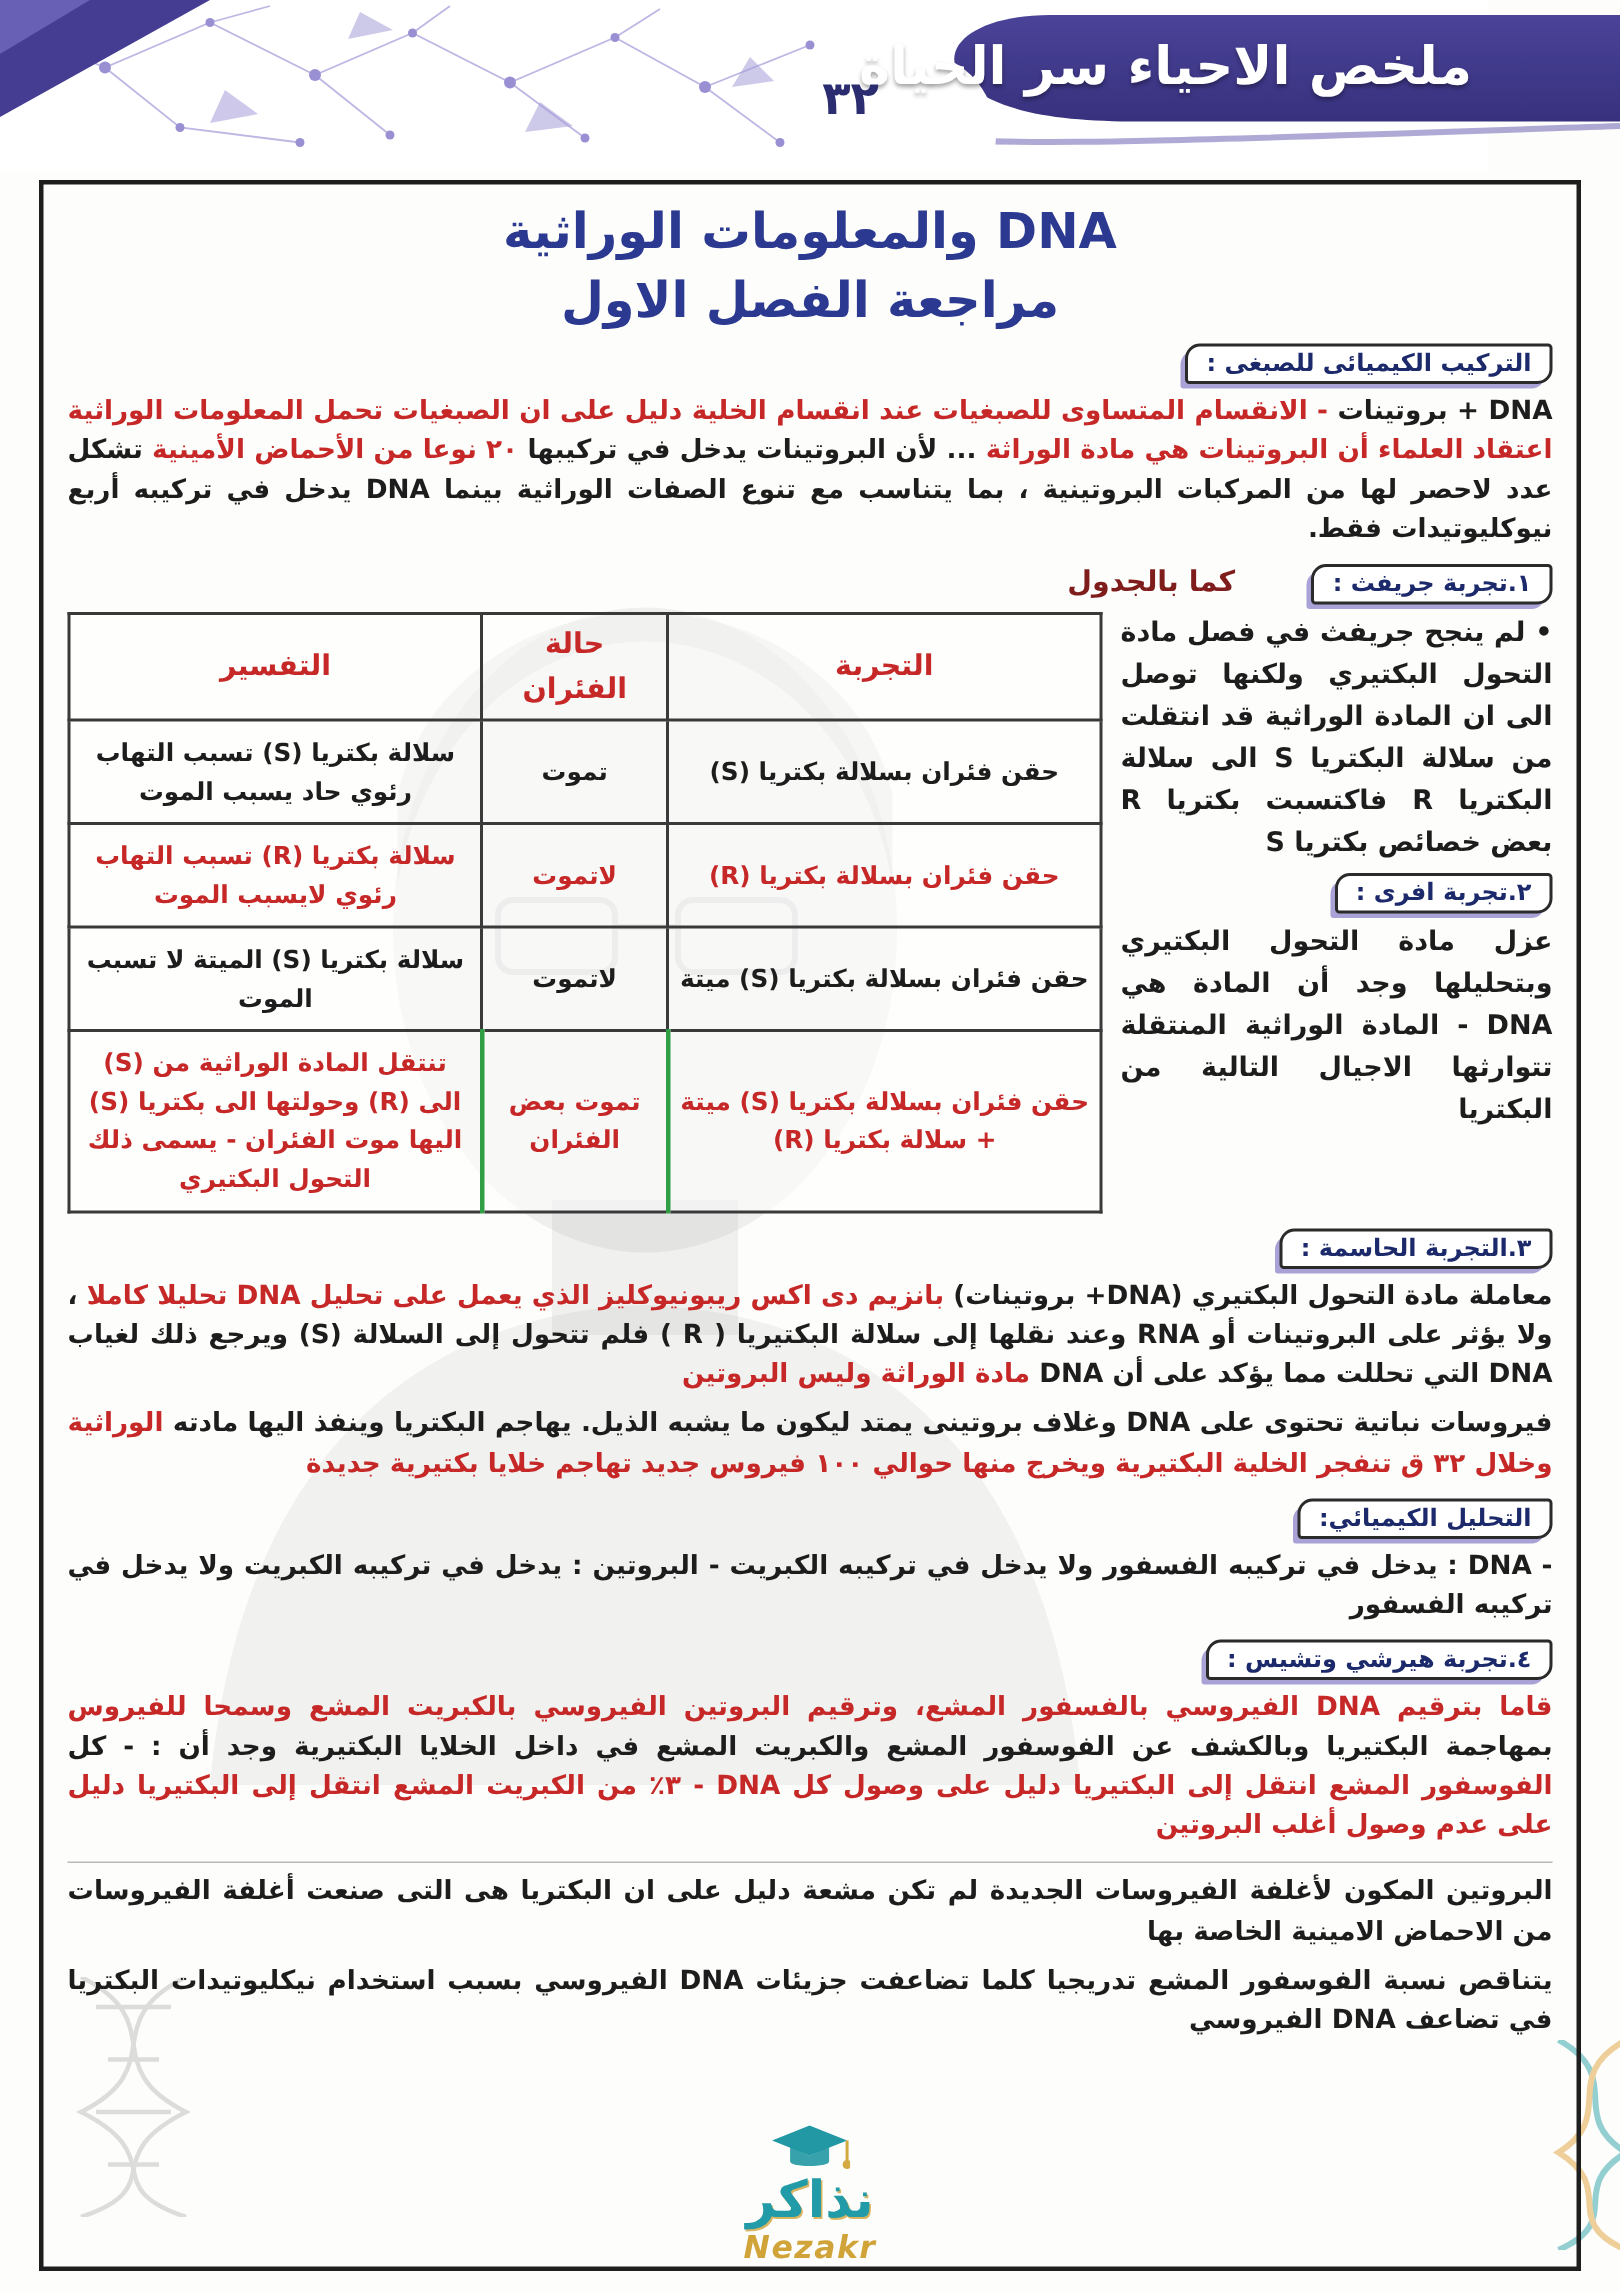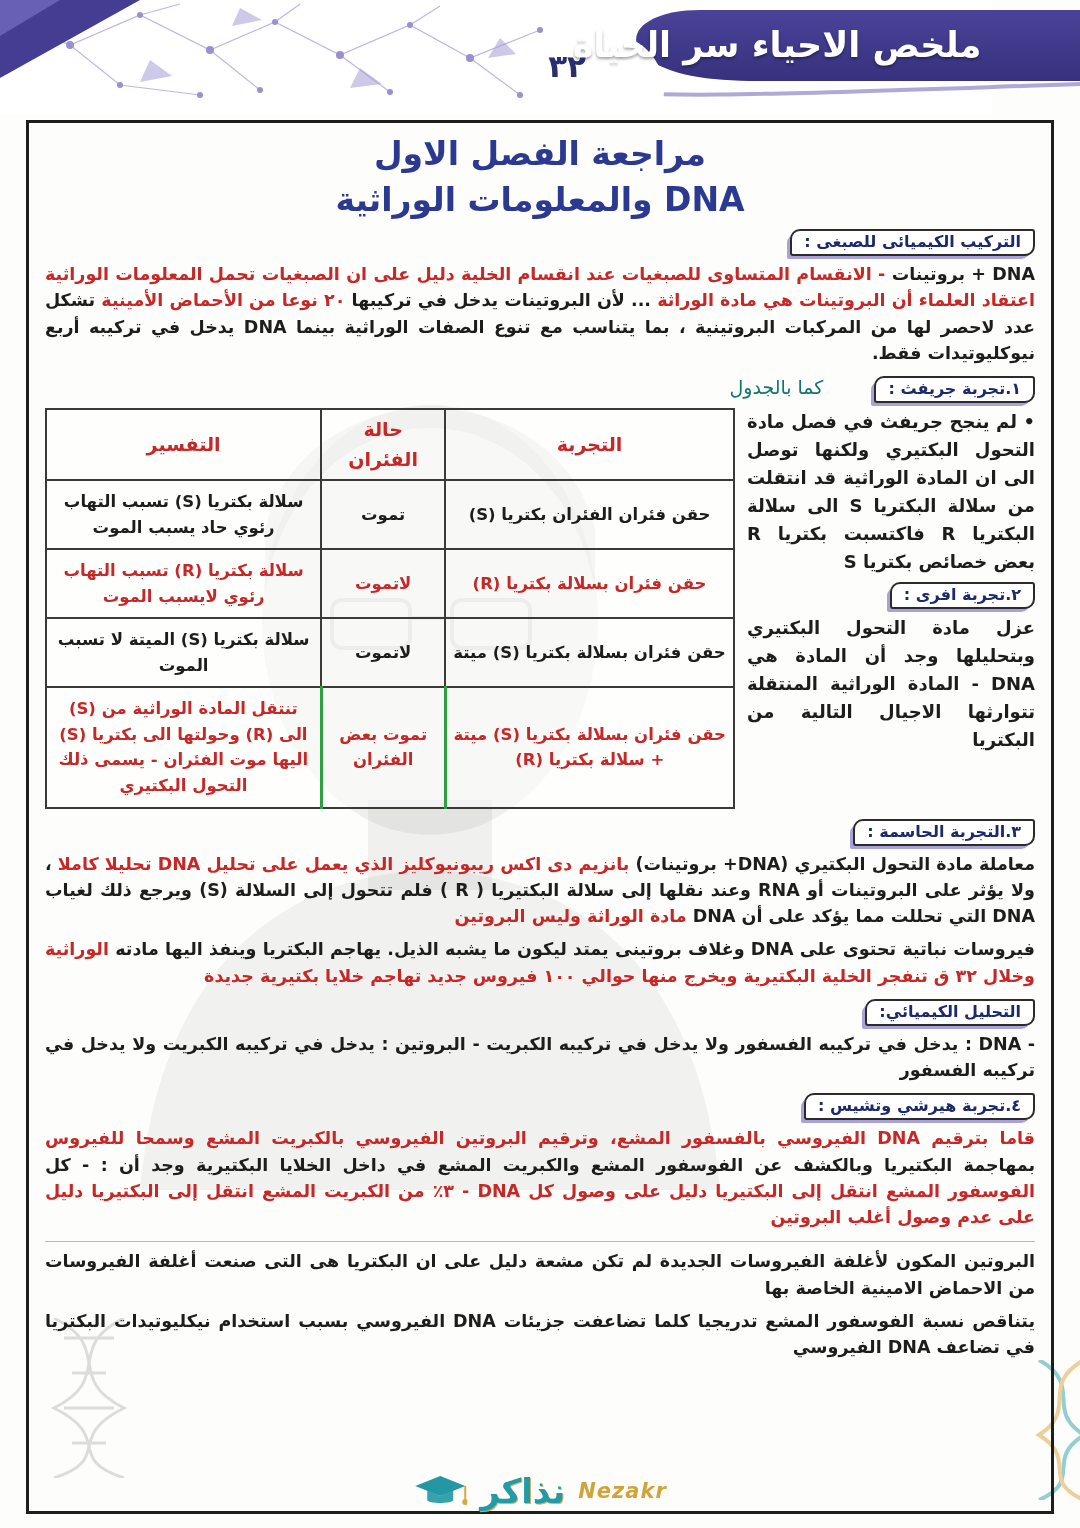--- a/index.html
+++ b/index.html
@@ -38,21 +38,21 @@
   .main-title { text-align:center; color:var(--title-blue,#2b3990); font-weight:bold; font-size:33px; line-height:1.38; margin-bottom:4px; }
 
   .label-row { margin:3px 0 5px; }
   .label-box {
     display:inline-block; background:#fff; border:2px solid #2b2b2b;
     border-radius:10px 3px 10px 3px; padding:1px 12px 3px;
     color:var(--navy,#1c2a6b); font-weight:bold; font-size:16px;
     box-shadow:-4px 4px 0 -1px #a9a2d6;
     margin-left:32px;
   }
-  .inline-note { font-weight:normal; color:#0f766e; font-size:19px; margin-right:14px; }
+  .inline-note { font-weight:bold; color:#7f1d1d; font-size:19px; margin-right:14px; }
 
   .para {
     font-size:17.5px; font-weight:bold; color:#1d1d1d; line-height:1.5;
     text-align:justify; margin-bottom:7px;
   }
   .seg-r { color:var(--red,#c62828); }
   .seg-k { color:#1d1d1d; }
 
   
   .two-col { display:flex; align-items:flex-start; margin-bottom:7px; }
@@ -68,23 +68,22 @@
   .griffith-table th { color:var(--red,#c62828); font-size:19px; padding:5px 6px; }
   .row-red td { color:var(--red,#c62828); }
   td.cell-green { border-left:3px solid #2f9e44; border-right:3px solid #2f9e44; }
 
   
   .rule { border:0; border-top:1.5px solid #b9b9b9; margin:4px 0 6px; }
 
   
   .watermark {
     position:absolute; bottom:18px; left:50%; transform:translateX(-50%);
-    z-index:7; display:flex; flex-direction:row; align-items:center; direction:ltr;
+    z-index:7; display:flex; flex-direction:column; align-items:center; direction:ltr;
     opacity:.95;
-    gap:13px;
   }
   .watermark .wm-ar { color:var(--watermark-teal,#1596a3); font-size:34px; font-weight:bold; text-shadow:1px 1px 0 #d8b25a; line-height:1.1; }
   .watermark .wm-en { color:var(--watermark-gold,#cfa02f); font-size:21px; font-weight:bold; font-style:italic; letter-spacing:1px; }
 </style>
 </head>
 <body>
 
 <div class="page">
 
   <div class="header">
@@ -168,22 +167,22 @@
   <svg class="bg-art" style="top:1360px; right:-14px;" width="70" height="140" viewBox="0 0 70 140">
     <g stroke-width="4" fill="none" opacity="0.5">
       <path d="M15,0 C60,25 20,50 60,75 C20,100 60,120 15,140" stroke="#2ba0a8"></path>
       <path d="M60,0 C15,25 55,50 15,75 C55,100 15,120 60,140" stroke="#e0a23c"></path>
     </g>
   </svg>
 
   <div class="frame">
 
     <div class="main-title">
+      <div>DNA والمعلومات الوراثية</div>
       <div>مراجعة الفصل الاول</div>
-      <div>DNA والمعلومات الوراثية</div>
     </div>
 
     <div class="label-row">
       <span class="label-box">التركيب الكيميائى للصبغى :</span>
     </div>
 
     <p class="para"><span class="seg-k">DNA + بروتينات </span><span class="seg-r">- الانقسام المتساوى للصبغيات عند انقسام الخلية دليل على ان الصبغيات تحمل المعلومات الوراثية </span><span class="seg-r">اعتقاد العلماء أن البروتينات هي مادة الوراثة </span><span class="seg-k">... لأن البروتينات يدخل في تركيبها </span><span class="seg-r">٢٠ نوعا من الأحماض الأمينية </span><span class="seg-k">تشكل عدد لاحصر لها من المركبات البروتينية ، بما يتناسب مع تنوع الصفات الوراثية بينما DNA يدخل في تركيبه أربع نيوكليوتيدات فقط.</span></p>
 
     <div class="label-row">
       <span class="label-box">١.تجربة جريفث :</span>
@@ -209,21 +208,21 @@
             </colgroup>
           <thead>
             <tr>
               <th>التجربة</th>
               <th>حالة الفئران</th>
               <th>التفسير</th>
             </tr>
           </thead>
           <tbody>
             <tr class="row-black">
-              <td>حقن فئران الفئران بكتريا (S)</td>
+              <td>حقن فئران بسلالة بكتريا (S)</td>
               <td>تموت</td>
               <td>سلالة بكتريا (S) تسبب التهاب رئوي حاد يسبب الموت</td>
             </tr>
             <tr class="row-red">
               <td>حقن فئران بسلالة بكتريا (R)</td>
               <td>لاتموت</td>
               <td>سلالة بكتريا (R) تسبب التهاب رئوي لايسبب الموت</td>
             </tr>
             <tr class="row-black">
               <td>حقن فئران بسلالة بكتريا (S) ميتة</td>

